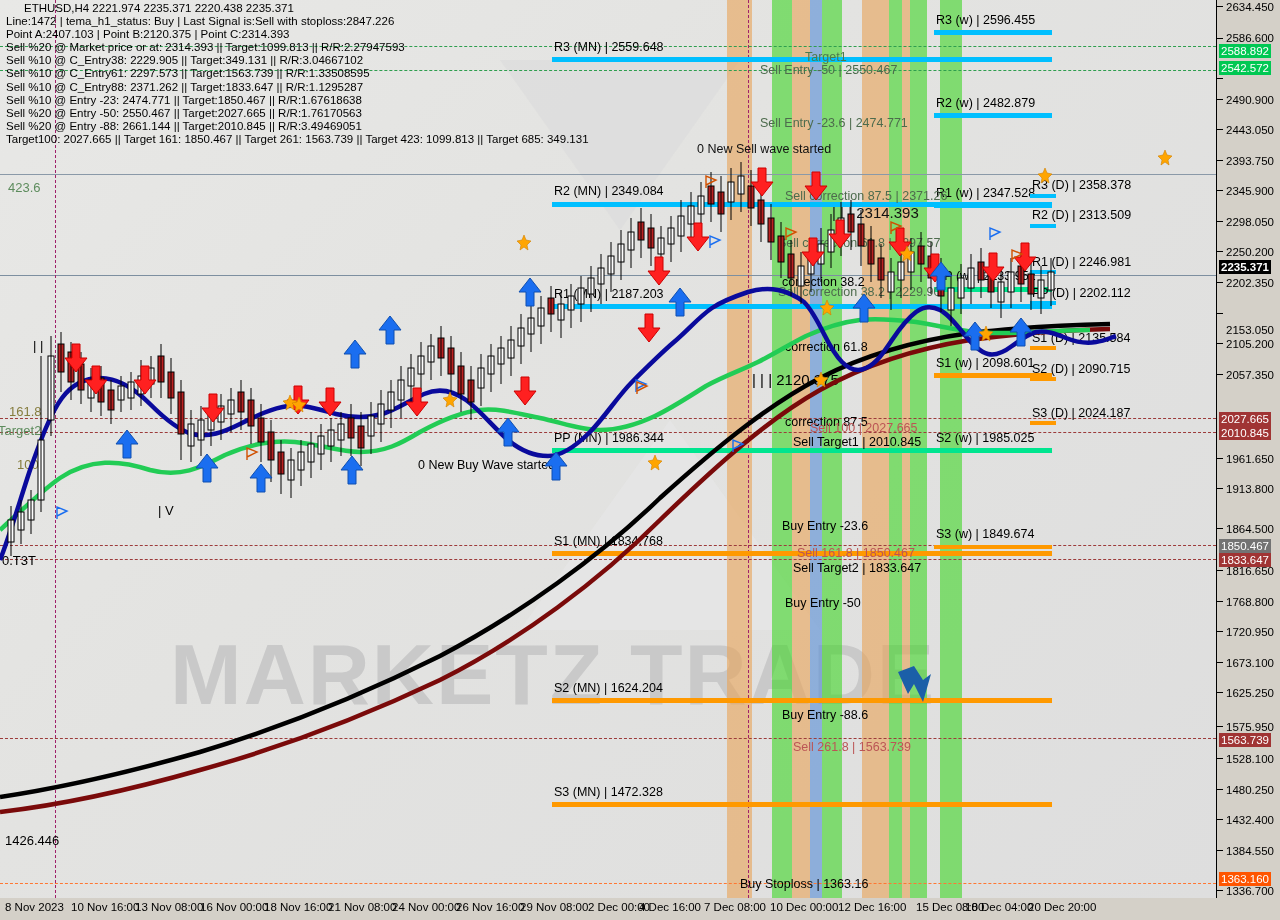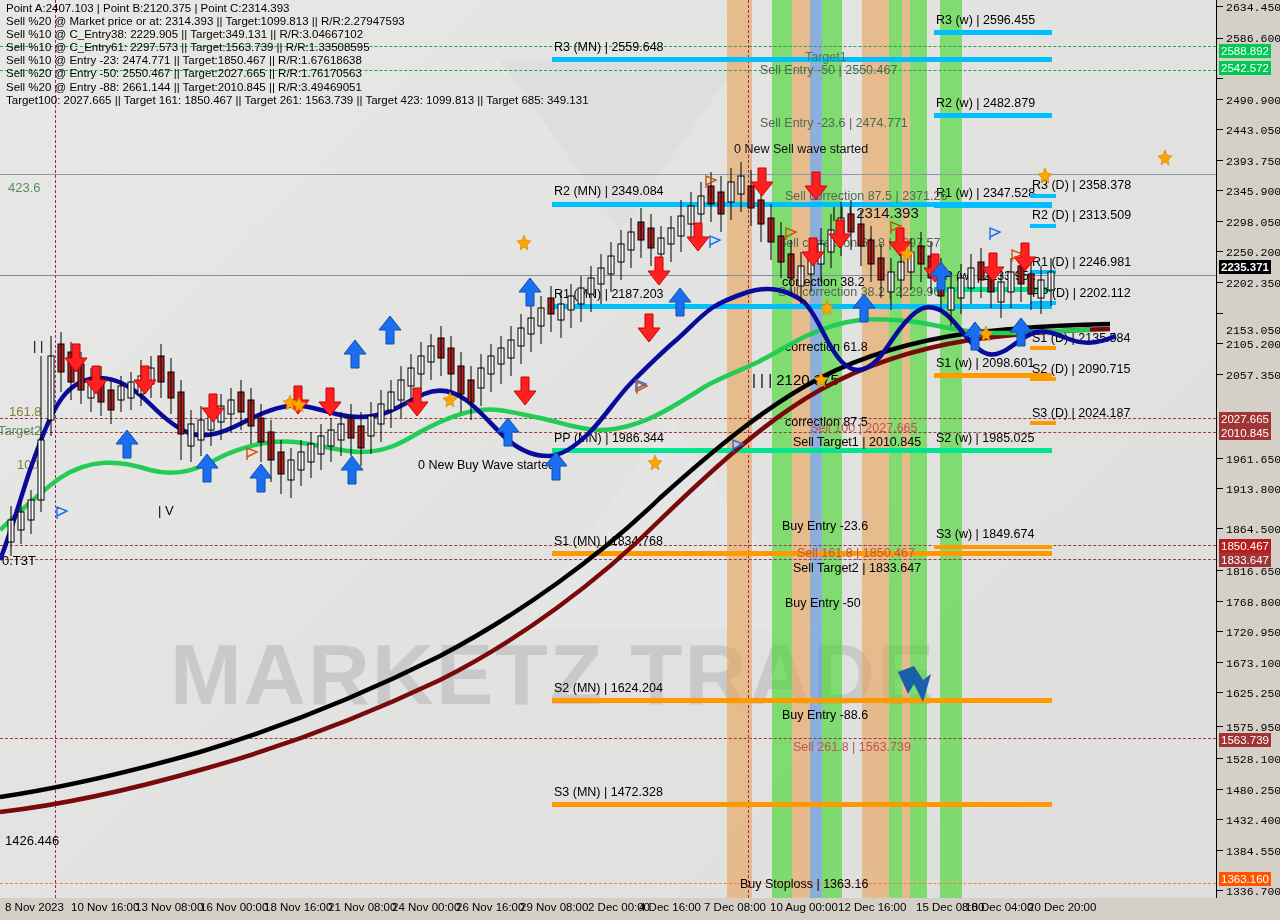--- a/index.html
+++ b/index.html
@@ -23,21 +23,21 @@
 
   
   .hline{position:absolute;height:0;border-top-style:solid;}
   .lvl-lbl{position:absolute;font-size:12.5px;color:#000;white-space:nowrap;}
 
   
   .axis{position:absolute;left:1216px;top:0;width:64px;height:898px;background:#d4d0c8;
         border-left:1px solid #000;}
   .tick{position:absolute;left:0;width:6px;border-top:1px solid #000;}
   .pxlbl{position:absolute;left:9px;font-size:11.5px;color:#000;white-space:nowrap;
-         font-family:Liberation Mono, monospace;}
+         font-family:Liberation Sans, sans-serif;}
   .pxbox{position:absolute;left:2px;font-size:11.5px;padding:1px 2px;white-space:nowrap;
          font-family:"Liberation Sans",sans-serif;}
 
   
   .taxis{position:absolute;left:0;top:898px;width:1280px;height:22px;background:#d4d0c8;}
   .tlbl{position:absolute;top:3px;font-size:11.5px;color:#000;white-space:nowrap;}
 
   
   .hdr{position:absolute;left:6px;top:2px;z-index:40;}
   .hdr div{font-size:11.5px;color:#000;line-height:13.1px;white-space:nowrap;}
@@ -148,21 +148,21 @@
 
     <div class="hline" style="left:1030px;top:377px;width:26px;border-top:4px solid #ff9900;"></div>
     <div class="lvl-lbl" style="left:1032px;top:362px;">S2 (D) | 2090.715</div>
 
     <div class="hline" style="left:1030px;top:421px;width:26px;border-top:4px solid #ff9900;"></div>
     <div class="lvl-lbl" style="left:1032px;top:406px;">S3 (D) | 2024.187</div>
 
     <div class="note gray" style="left:805px;top:50px;color:#4d7a4d;">Target1</div>
     <div class="note" style="left:760px;top:63px;color:#4d6b4d;">Sell Entry -50 | 2550.467</div>
     <div class="note" style="left:760px;top:116px;color:#4d6b4d;">Sell Entry -23.6 | 2474.771</div>
-    <div class="note" style="left:697px;top:142px;color:#111;margin-left:37px;">0 New Sell wave started</div>
+    <div class="note" style="left:697px;top:142px;color:#111;">0 New Sell wave started</div>
     <div class="note" style="left:785px;top:189px;color:#4d6b4d;">Sell correction 87.5 | 2371.26</div>
     <div class="note" style="left:832px;top:204px;color:#111;font-size:15px;">| | | 2314.393</div>
     <div class="note" style="left:778px;top:236px;color:#4d6b4d;">Sell correction 61.8 | 2297.57</div>
     <div class="note" style="left:778px;top:285px;color:#4d6b4d;">Sell correction 38.2 | 2229.90</div>
     <div class="note blue" style="left:782px;top:275px;">correction 38.2</div>
     <div class="note blue" style="left:785px;top:340px;">correction 61.8</div>
     <div class="note blue" style="left:752px;top:371px;font-size:15px;">| | | 2120.375</div>
     <div class="note blue" style="left:785px;top:415px;">correction 87.5</div>
     <div class="note dkred" style="left:810px;top:421px;color:#b55;">Sell 100 | 2027.665</div>
     <div class="note dkred" style="left:793px;top:435px;">Sell Target1 | 2010.845</div>
@@ -483,24 +483,27 @@
         <path d="M637,394 l0,-12 l10,4 l-10,5"></path>
         <path d="M1012,262 l0,-12 l10,4 l-10,5"></path>
       </g>
 
       <g fill="#1b5fa8">
         <path d="M898,672 l10,22 l6,-10 l9,18 l8,-28 l-8,6 l-9,-14 z"></path>
       </g>
     </svg>
 
     <div class="hdr">
+      <div class="sym">ETHUSD,H4  2221.974 2235.371 2220.438 2235.371</div>
+      <div>Line:1472 |  tema_h1_status: Buy | Last Signal is:Sell with stoploss:2847.226</div>
       <div>Point A:2407.103 | Point B:2120.375 | Point C:2314.393</div>
       <div>Sell %20 @ Market price or at: 2314.393 || Target:1099.813 || R/R:2.27947593</div>
       <div>Sell %10 @ C_Entry38: 2229.905 || Target:349.131 || R/R:3.04667102</div>
       <div>Sell %10 @ C_Entry61: 2297.573 || Target:1563.739 || R/R:1.33508595</div>
+      <div>Sell %10 @ C_Entry88: 2371.262 || Target:1833.647 || R/R:1.1295287</div>
       <div>Sell %10 @ Entry -23: 2474.771 || Target:1850.467 || R/R:1.67618638</div>
       <div>Sell %20 @ Entry -50: 2550.467 || Target:2027.665 || R/R:1.76170563</div>
       <div>Sell %20 @ Entry -88: 2661.144 || Target:2010.845 || R/R:3.49469051</div>
       <div>Target100: 2027.665 || Target 161: 1850.467 || Target 261: 1563.739 || Target 423: 1099.813 || Target 685: 349.131</div>
     </div>
 
   </div>
 
   <div class="axis">
     <div class="tick" style="top:6px;"></div>
@@ -532,21 +535,21 @@
     <div class="tick" style="top:374px;"></div>
     <div class="pxlbl" style="top:369px;">2057.350</div>
     <div class="pxbox" style="top:412px;background:#a03434;color:#fff;">2027.665</div>
     <div class="pxbox" style="top:426px;background:#a03434;color:#fff;">2010.845</div>
     <div class="tick" style="top:458px;"></div>
     <div class="pxlbl" style="top:453px;">1961.650</div>
     <div class="tick" style="top:488px;"></div>
     <div class="pxlbl" style="top:483px;">1913.800</div>
     <div class="tick" style="top:528px;"></div>
     <div class="pxlbl" style="top:523px;">1864.500</div>
-    <div class="pxbox" style="top:539px;background:#b91c1c;color:#fff;">1850.467</div>
+    <div class="pxbox" style="top:539px;background:#737373;color:#fff;">1850.467</div>
     <div class="pxbox" style="top:553px;background:#a03434;color:#fff;">1833.647</div>
     <div class="tick" style="top:570px;"></div>
     <div class="pxlbl" style="top:565px;">1816.650</div>
     <div class="tick" style="top:601px;"></div>
     <div class="pxlbl" style="top:596px;">1768.800</div>
     <div class="tick" style="top:631px;"></div>
     <div class="pxlbl" style="top:626px;">1720.950</div>
     <div class="tick" style="top:662px;"></div>
     <div class="pxlbl" style="top:657px;">1673.100</div>
     <div class="tick" style="top:692px;"></div>
@@ -573,20 +576,20 @@
     <div class="tlbl" style="left:135px;">13 Nov 08:00</div>
     <div class="tlbl" style="left:200px;">16 Nov 00:00</div>
     <div class="tlbl" style="left:264px;">18 Nov 16:00</div>
     <div class="tlbl" style="left:328px;">21 Nov 08:00</div>
     <div class="tlbl" style="left:392px;">24 Nov 00:00</div>
     <div class="tlbl" style="left:456px;">26 Nov 16:00</div>
     <div class="tlbl" style="left:520px;">29 Nov 08:00</div>
     <div class="tlbl" style="left:588px;">2 Dec 00:00</div>
     <div class="tlbl" style="left:639px;">4 Dec 16:00</div>
     <div class="tlbl" style="left:704px;">7 Dec 08:00</div>
-    <div class="tlbl" style="left:770px;">10 Aug 00:00</div>
+    <div class="tlbl" style="left:770px;">10 Dec 00:00</div>
     <div class="tlbl" style="left:838px;">12 Dec 16:00</div>
     <div class="tlbl" style="left:900px;margin-left:16px;">15 Dec 08:00</div>
     <div class="tlbl" style="left:965px;">18 Dec 04:00</div>
     <div class="tlbl" style="left:1028px;">20 Dec 20:00</div>
   </div>
 
 </div>
 
 </body></html>

